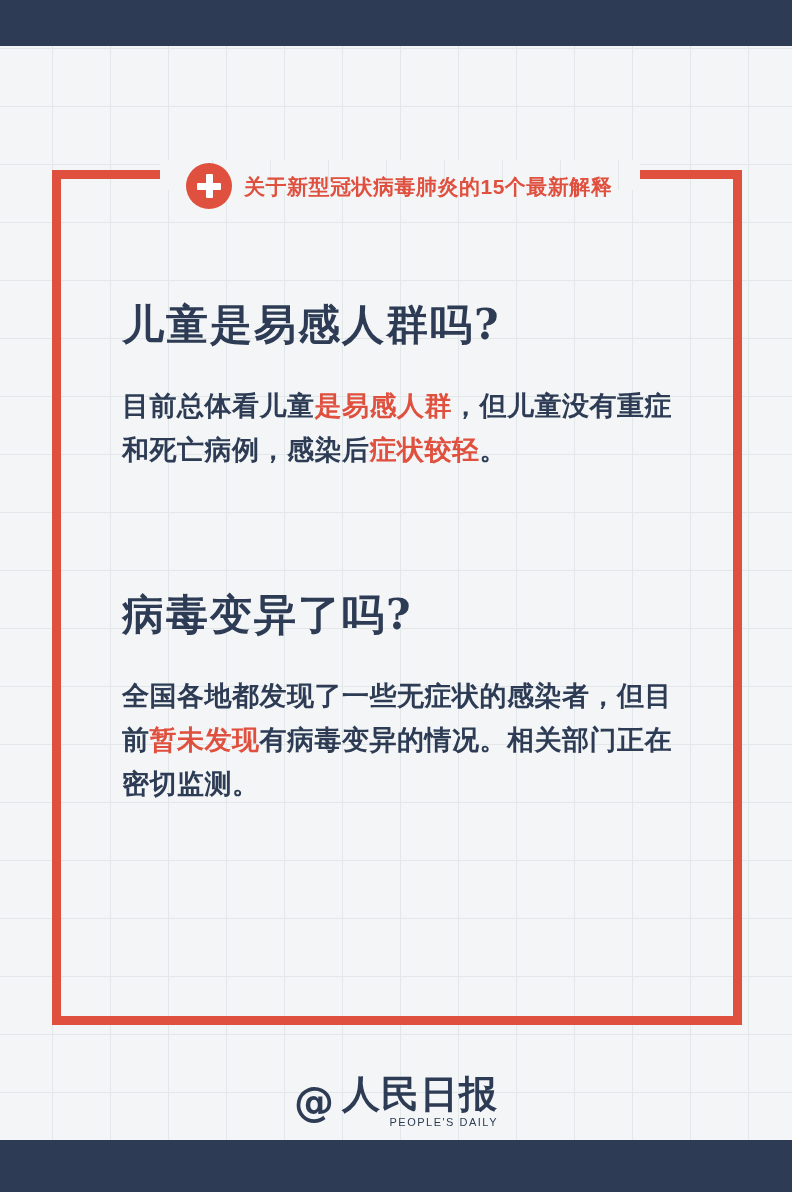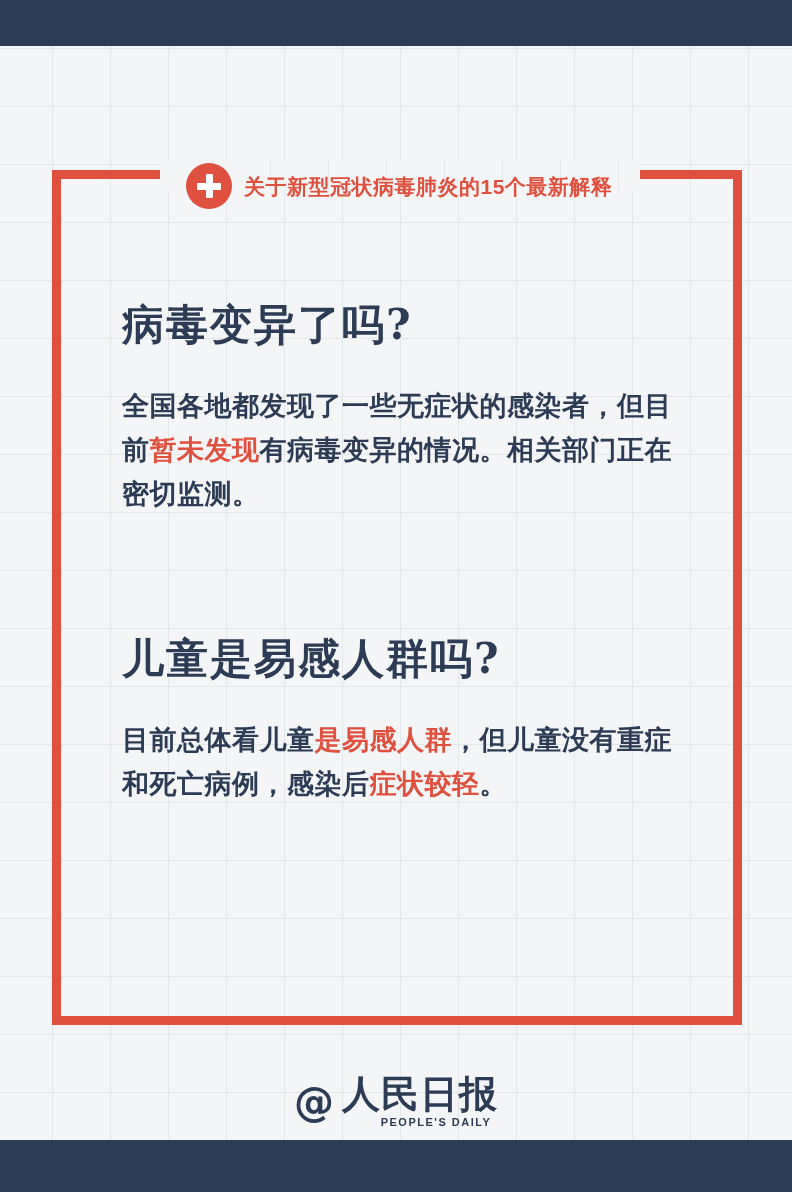--- a/index.html
+++ b/index.html
@@ -169,34 +169,34 @@
   .logo-at {
     color: #2d3c54;
     font-size: 40px;
     font-weight: bold;
     line-height: 1;
     font-family: "DejaVu Sans", sans-serif;
   }
   .logo-text-wrap {
     display: flex;
     flex-direction: column;
-    align-items: center;
+    align-items: flex-end;
   }
   .logo-cn {
     color: #2d3c54;
     font-family: "DejaVu Serif", "Liberation Serif", serif;
     font-size: 38px;
     font-weight: bold;
     line-height: 1;
     letter-spacing: 1px;
   }
   .logo-en {
     color: #2d3c54;
     font-size: 11px;
-    font-weight: bold;
+    font-weight: normal;
     letter-spacing: 1.5px;
     margin-top: 3px;
     padding-left: 32px;
   }
 </style>
 </head>
 <body>
 
 <div class="poster">
 
@@ -206,27 +206,27 @@
   <div class="frame-gap"></div>
 
   <div class="header">
     <span class="cross-badge"></span>
     <span class="header-title">关于新型冠状病毒肺炎的15个最新解释</span>
   </div>
 
   <div class="content">
 
     <div class="qa-block">
+      <h2 class="q-title">儿童是易感人群吗?</h2>
+      <p class="q-body"><span>目前总体看儿童</span><span class="hl">是易感人群</span><span>，但儿童没有重症和死亡病例，感染后</span><span class="hl">症状较轻</span><span>。</span></p>
+    </div>
+
+    <div class="qa-block">
       <h2 class="q-title">病毒变异了吗?</h2>
       <p class="q-body"><span>全国各地都发现了一些无症状的感染者，但目前</span><span class="hl">暂未发现</span><span>有病毒变异的情况。相关部门正在密切监测。</span></p>
-    </div>
-
-    <div class="qa-block">
-      <h2 class="q-title">儿童是易感人群吗?</h2>
-      <p class="q-body"><span>目前总体看儿童</span><span class="hl">是易感人群</span><span>，但儿童没有重症和死亡病例，感染后</span><span class="hl">症状较轻</span><span>。</span></p>
     </div>
 
   </div>
 
   <div class="logo">
     <div class="logo-inner">
       <span class="logo-at">@</span>
       <span class="logo-text-wrap">
         <span class="logo-cn">人民日报</span>
         <span class="logo-en">PEOPLE'S DAILY</span>

